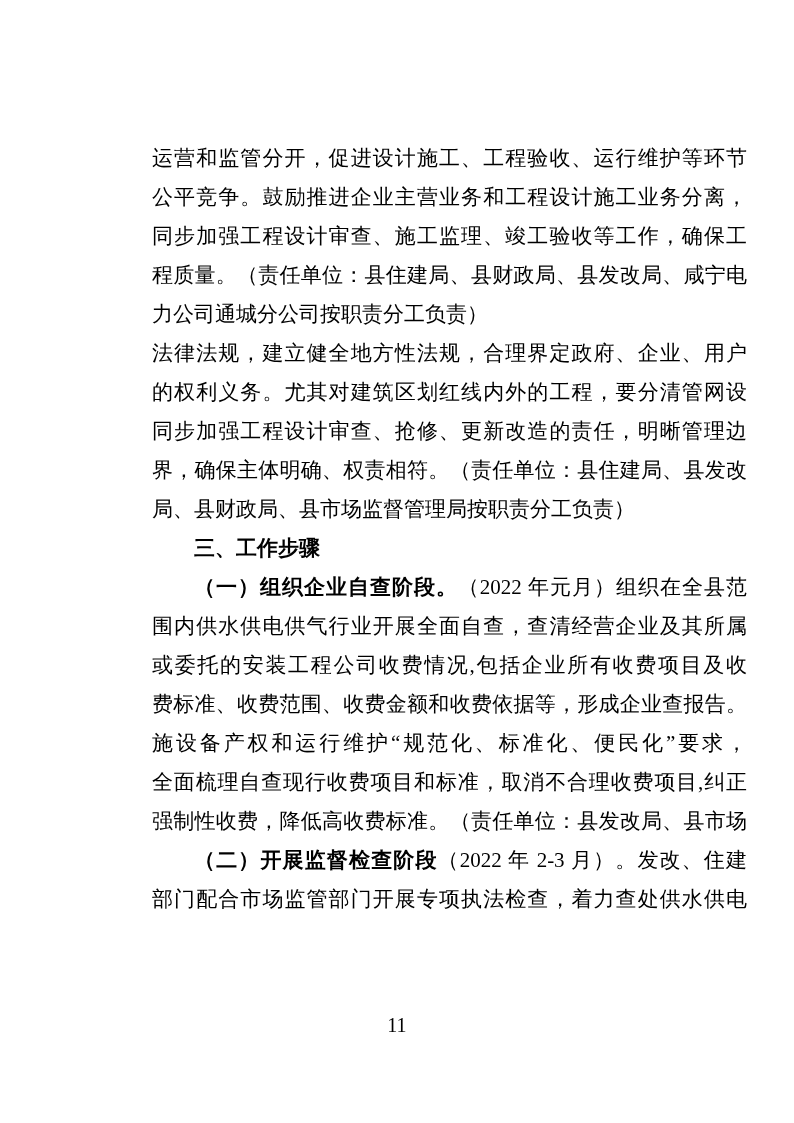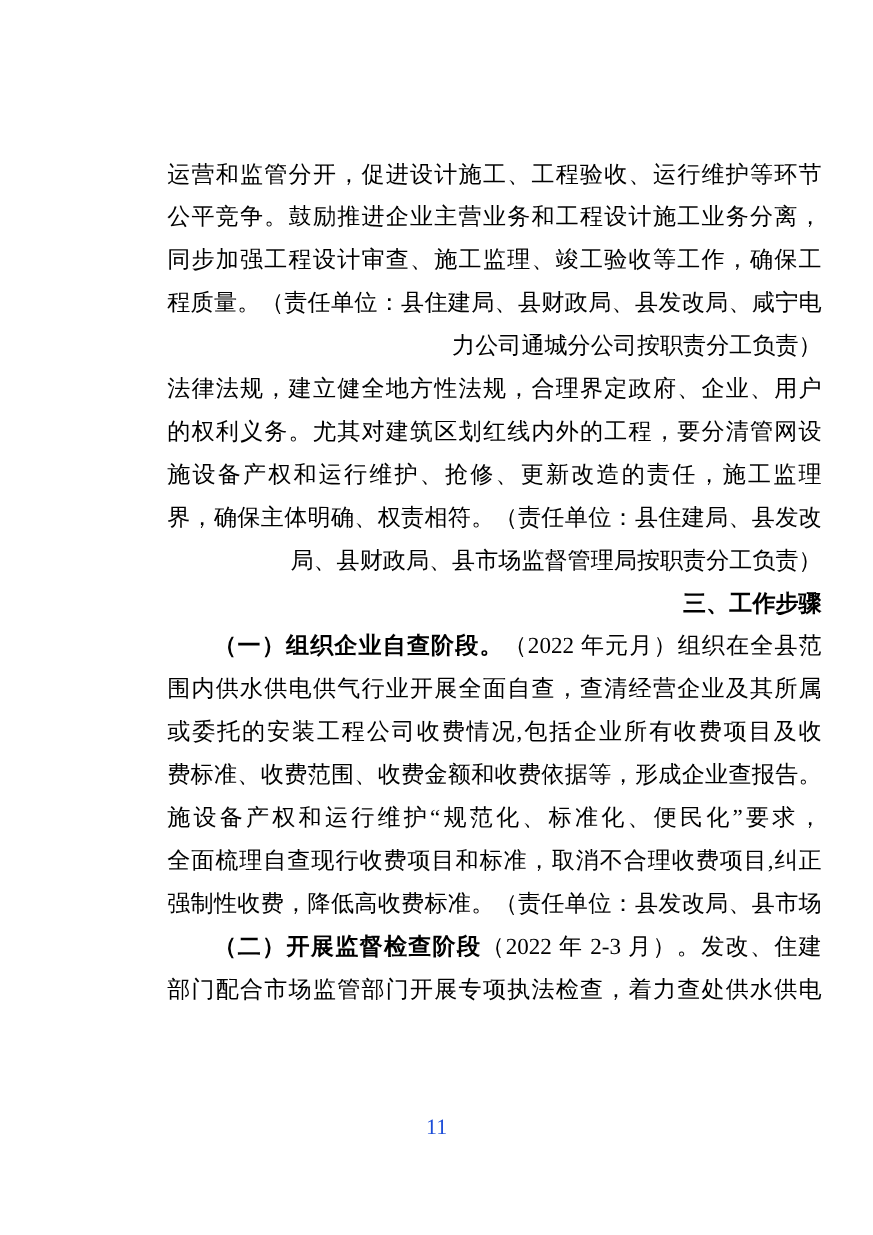--- a/index.html
+++ b/index.html
@@ -24,56 +24,56 @@
     position: absolute;
     left: 105px;
     top: 139px;
     width: 595px;
     margin-left: 47px;
   }
   .line {
     font-size: 21px;
     line-height: 39px;
     height: 39px;
-    text-align: right;
+    text-align: left;
   }
   .line.justify {
     text-align: justify;
     text-align-last: justify;
   }
   .line.indent {
     text-indent: 2em;
   }
   .seg.bold {
     font-weight: 700;
   }
   .page-number {
     position: absolute;
     left: 0;
     right: 0;
     top: 1012px;
     text-align: center;
     font-size: 20px;
     line-height: 26px;
-    color: #1d4ed8;
+    color: #000000;
   }
 </style>
 </head>
 <body>
 
 <div class="page">
   <div class="text-block">
       <div class="line justify"><span class="seg">运营和监管分开，促进设计施工、工程验收、运行维护等环节</span></div>
       <div class="line justify"><span class="seg">公平竞争。鼓励推进企业主营业务和工程设计施工业务分离，</span></div>
       <div class="line justify"><span class="seg">同步加强工程设计审查、施工监理、竣工验收等工作，确保工</span></div>
       <div class="line justify"><span class="seg">程质量。（责任单位：县住建局、县财政局、县发改局、咸宁电</span></div>
       <div class="line"><span class="seg">力公司通城分公司按职责分工负责）</span></div>
       <div class="line justify"><span class="seg">法律法规，建立健全地方性法规，合理界定政府、企业、用户</span></div>
       <div class="line justify"><span class="seg">的权利义务。尤其对建筑区划红线内外的工程，要分清管网设</span></div>
-      <div class="line justify"><span class="seg">施设备产权和运行维护、抢修、更新改造的责任，施工监理</span></div>
+      <div class="line justify"><span class="seg">同步加强工程设计审查、抢修、更新改造的责任，明晰管理边</span></div>
       <div class="line justify"><span class="seg">界，确保主体明确、权责相符。（责任单位：县住建局、县发改</span></div>
       <div class="line"><span class="seg">局、县财政局、县市场监督管理局按职责分工负责）</span></div>
       <div class="line indent"><span class="seg bold">三、工作步骤</span></div>
       <div class="line indent justify"><span class="seg bold">（一）组织企业自查阶段。</span><span class="seg">（2022 年元月）组织在全县范</span></div>
       <div class="line justify"><span class="seg">围内供水供电供气行业开展全面自查，查清经营企业及其所属</span></div>
       <div class="line justify"><span class="seg">或委托的安装工程公司收费情况,包括企业所有收费项目及收</span></div>
       <div class="line justify"><span class="seg">费标准、收费范围、收费金额和收费依据等，形成企业查报告。</span></div>
       <div class="line justify"><span class="seg">施设备产权和运行维护“规范化、标准化、便民化”要求，</span></div>
       <div class="line justify"><span class="seg">全面梳理自查现行收费项目和标准，取消不合理收费项目,纠正</span></div>
       <div class="line justify"><span class="seg">强制性收费，降低高收费标准。（责任单位：县发改局、县市场</span></div>

